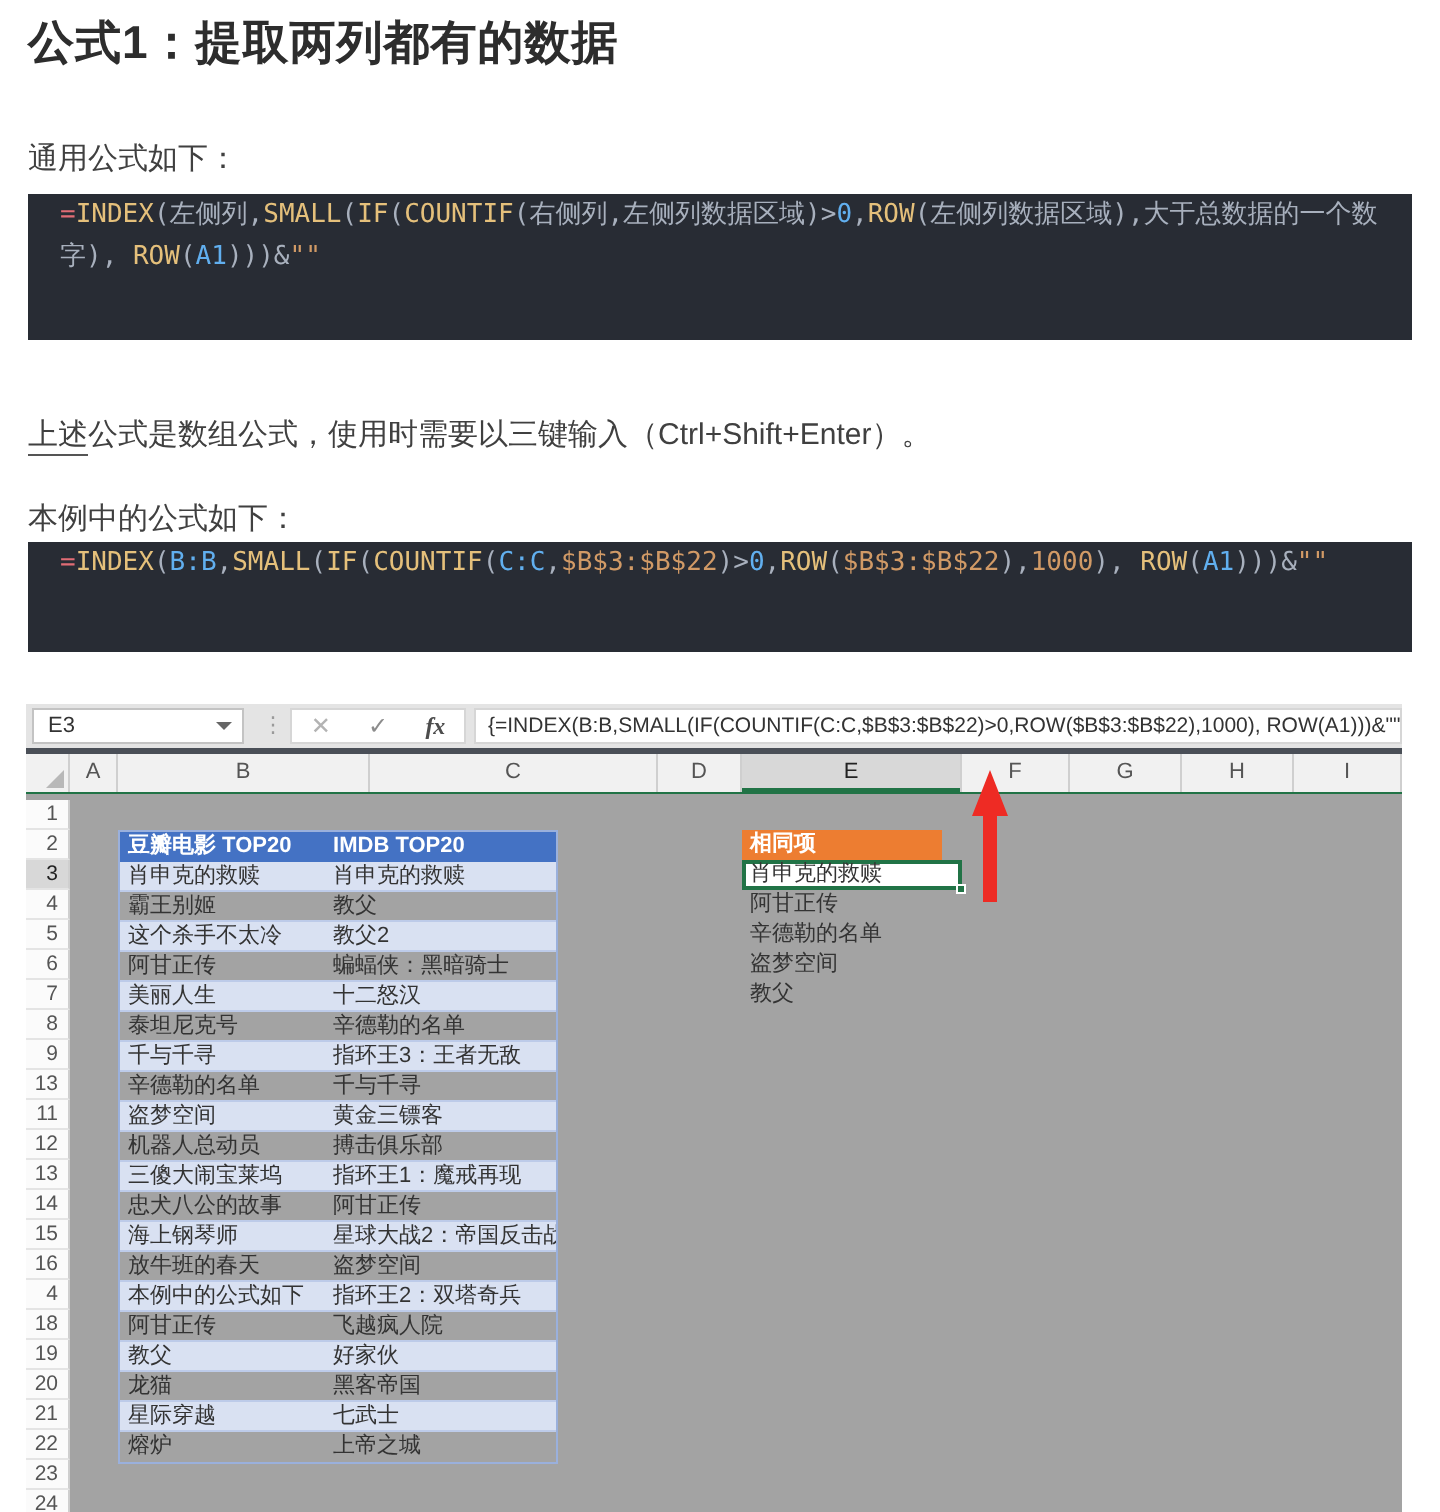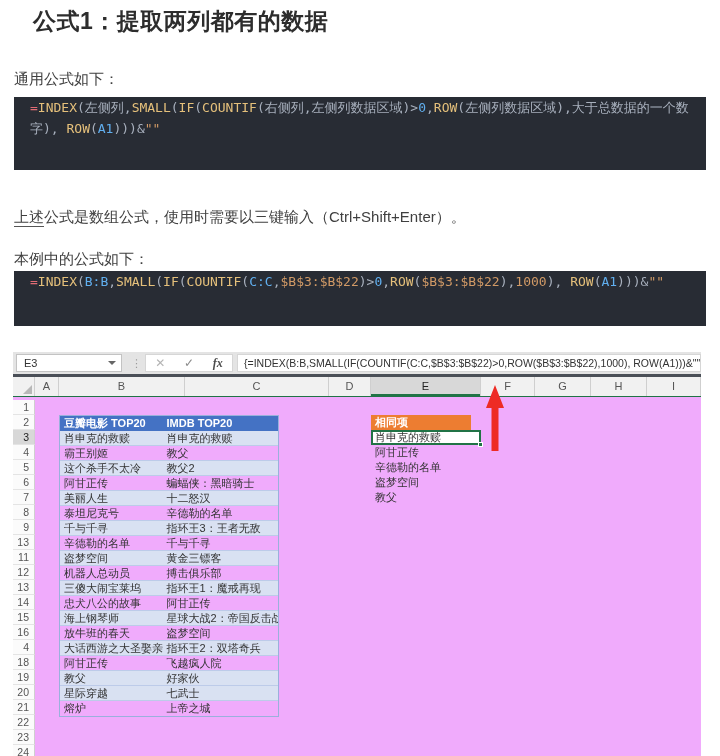--- a/index.html
+++ b/index.html
@@ -1,40 +1,40 @@
 <!DOCTYPE html>
 <html><head>
 <meta charset="utf-8">
 <style>
   * { margin:0; padding:0; box-sizing:border-box; }
   html,body { width:720px; height:756px; background:#ffffff; font-family:"Liberation Sans", sans-serif; position:relative; overflow:hidden; }
 
   .abs { position:absolute; }
 
   
-  .article-title { left:14px; top:6px; font-size:23px; font-weight:bold; color:#2d2d2d; letter-spacing:0.5px;margin-left:19px; }
+  .article-title { left:14px; top:6px; font-size:23px; font-weight:bold; color:#2d2d2d; letter-spacing:0.5px; }
   .para { left:14px; font-size:15px; color:#404040;margin-top:12px; }
   .para-1 { top:58px; }
   .para-2 { top:196px; }
   .para-3 { top:238px; }
   .u-anno { border-bottom:1px solid #555; padding-bottom:1px; }
 
   .codeblock { left:14px; width:692px; background:#282c34; padding:0 16px; font-family:"DejaVu Sans Mono", monospace; font-size:13px; line-height:21px; color:#a8b0bd; word-break:break-all; }
   .code-1 { top:97px; min-height:73px; }
   .code-2 { top:271px; min-height:55px; white-space:nowrap; overflow:hidden; }
   .tok-fn  { color:#e5c07b; }
   .tok-op  { color:#e06c75; }
   .tok-ref { color:#61afef; }
   .tok-num { color:#61afef; }
   .tok-abs { color:#d19a66; }
   .tok-str { color:#d19a66; }
   .tok-pl  { color:#a8b0bd; }
 
   
-  .excel { left:13px; top:352px; width:688px; height:404px; background:#f0abfc; overflow:hidden; }
+  .excel { left:13px; top:352px; width:688px; height:404px; background:#a3a3a3; overflow:hidden; }
 
   .fbar { position:absolute; left:0; top:0; width:688px; height:22px; background:#e4e4e4; }
   .namebox { position:absolute; left:3px; top:2px; width:106px; height:18px; background:#fff; border:1px solid #c3c3c3; font-size:11px; color:#333; line-height:16px; padding-left:7px; }
   .namebox .caret { position:absolute; right:5px; top:6px; width:0; height:0; border-left:4px solid transparent; border-right:4px solid transparent; border-top:4px solid #666; }
   .fbar-dots { position:absolute; left:118px; top:2px; font-size:11px; color:#9a9a9a; line-height:18px; }
   .fbar-btns { position:absolute; left:132px; top:2px; width:88px; height:18px; background:#fff; border:1px solid #d6d6d6; display:flex; align-items:center; justify-content:space-around; }
   .fbar-btns .x  { color:#b3b3b3; font-size:12px; }
   .fbar-btns .ck { color:#8c8c8c; font-size:12px; }
   .fbar-btns .fx { color:#4d4d4d; font-size:12px; font-style:italic; font-family:"Liberation Serif", serif; font-weight:bold; }
   .fbar-field { position:absolute; left:224px; top:2px; right:0; height:18px; background:#fff; border:1px solid #d6d6d6; font-size:10.5px; color:#333; line-height:16px; padding-left:6px; white-space:nowrap; overflow:hidden; }
@@ -195,30 +195,34 @@
       </div>
       <div class="xl-trow band">
         <div class="xl-td c1">海上钢琴师</div>
         <div class="xl-td c2">星球大战2：帝国反击战</div>
       </div>
       <div class="xl-trow ">
         <div class="xl-td c1">放牛班的春天</div>
         <div class="xl-td c2">盗梦空间</div>
       </div>
       <div class="xl-trow band">
-        <div class="xl-td c1">大话西游之大圣娶亲</div>
+        <div class="xl-td c1">本例中的公式如下</div>
         <div class="xl-td c2">指环王2：双塔奇兵</div>
       </div>
       <div class="xl-trow ">
         <div class="xl-td c1">阿甘正传</div>
         <div class="xl-td c2">飞越疯人院</div>
       </div>
       <div class="xl-trow band">
         <div class="xl-td c1">教父</div>
         <div class="xl-td c2">好家伙</div>
+      </div>
+      <div class="xl-trow ">
+        <div class="xl-td c1">龙猫</div>
+        <div class="xl-td c2">黑客帝国</div>
       </div>
       <div class="xl-trow band">
         <div class="xl-td c1">星际穿越</div>
         <div class="xl-td c2">七武士</div>
       </div>
       <div class="xl-trow ">
         <div class="xl-td c1">熔炉</div>
         <div class="xl-td c2">上帝之城</div>
       </div>
     </div>

